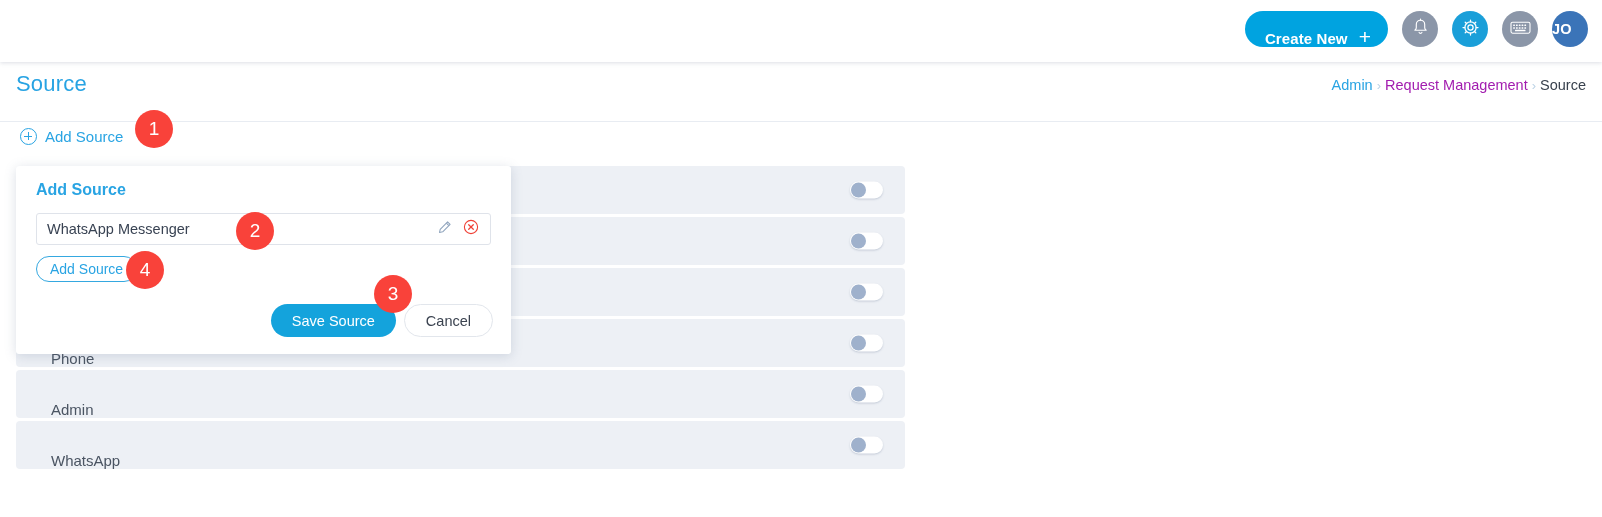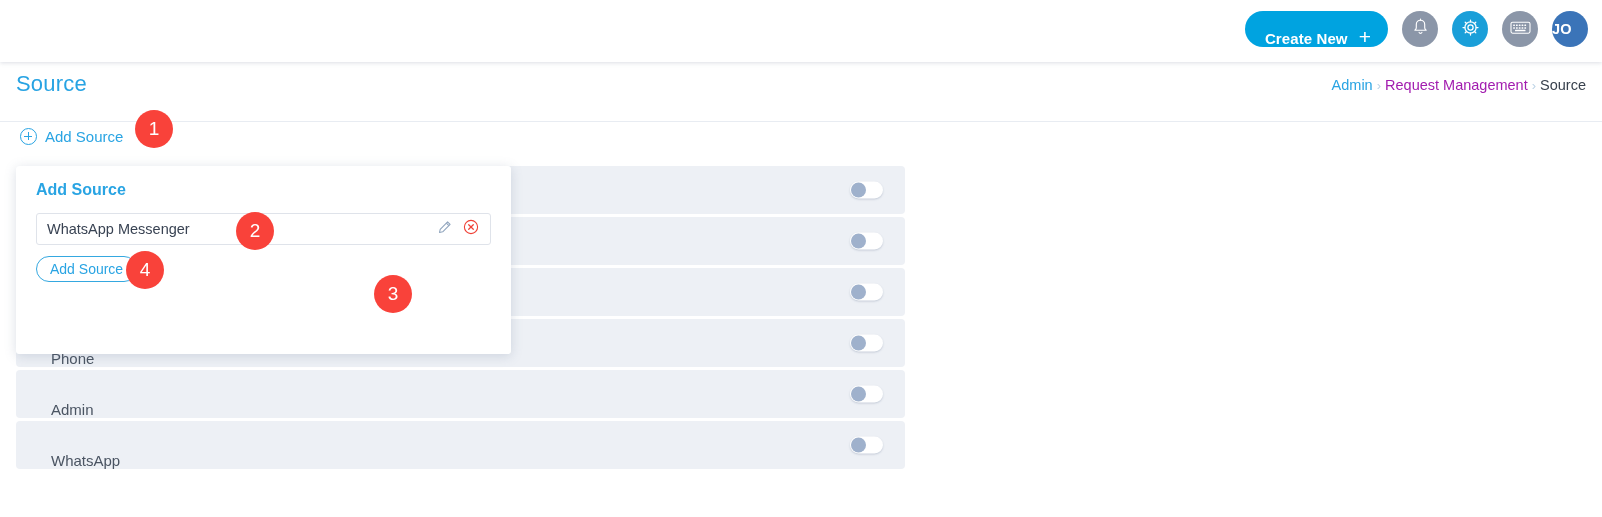--- a/index.html
+++ b/index.html
@@ -304,20 +304,24 @@
           <svg width="16" height="16" viewBox="0 0 16 16" aria-hidden="true">
             <circle cx="8" cy="8" r="6.6" fill="none" stroke="#ef4136" stroke-width="1.1"></circle>
             <path d="M5.7 5.7l4.6 4.6M10.3 5.7l-4.6 4.6" stroke="#ef4136" stroke-width="1.25" stroke-linecap="round"></path>
           </svg>
         </span>
       </span>
     </div>
 
     <button class="dlg-add-btn">Add Source</button>
 
+    <div class="dlg-actions">
+      <button class="btn-save">Save Source</button>
+      <button class="btn-cancel">Cancel</button>
+    </div>
   </div>
 
   <div class="badge" style="left:135px; top:110px;">
     <span>1</span>
   </div>
   <div class="badge" style="left:236px; top:212px;">
     <span>2</span>
   </div>
   <div class="badge" style="left:374px; top:275px;">
     <span>3</span>

